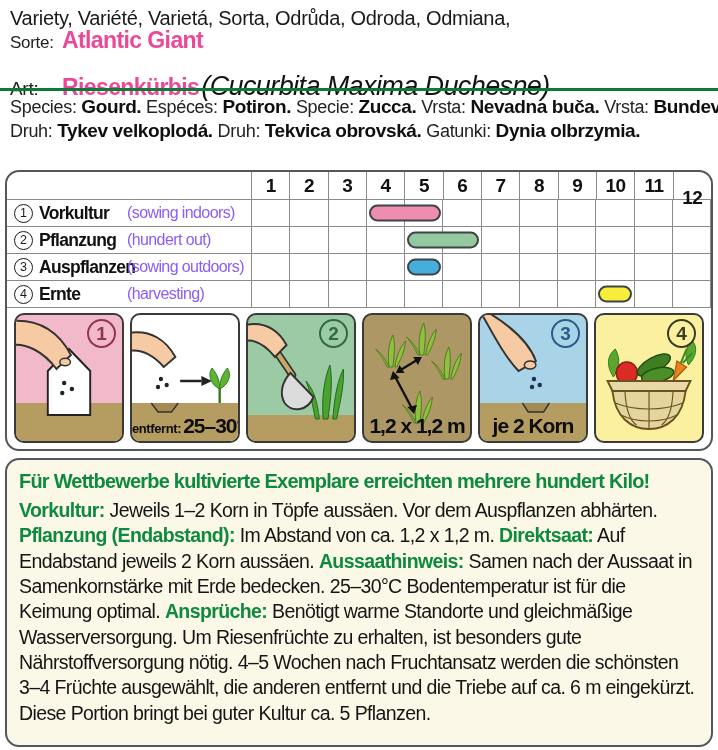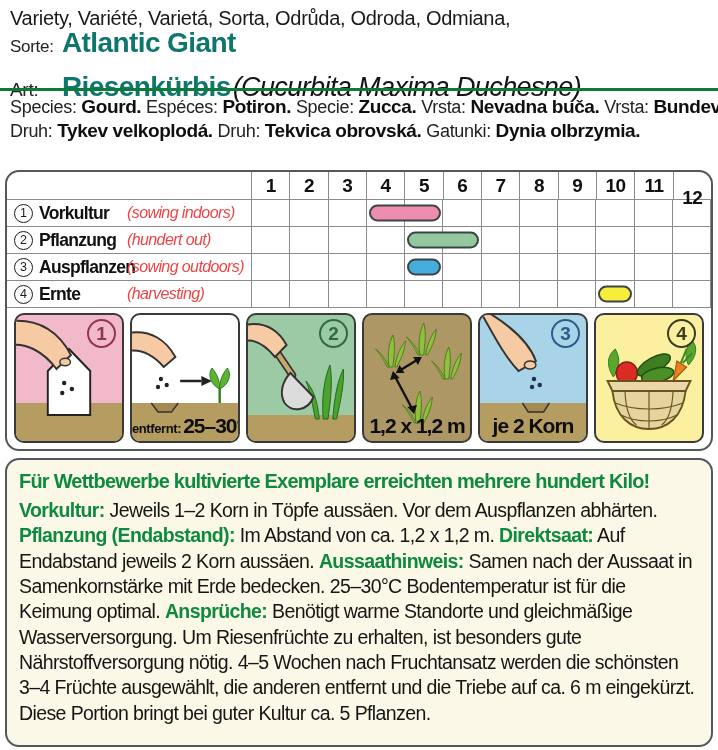--- a/index.html
+++ b/index.html
@@ -7,21 +7,21 @@
     width:718px;height:750px;position:relative;background:#ffffff;
     font-family:"Liberation Sans",sans-serif;color:#111;overflow:hidden;
   }
   
   .languages{position:absolute;top:7px;left:10px;font-size:20px;color:#1a1a1a;letter-spacing:-0.3px;}
   .field-row{position:absolute;left:10px;display:flex;align-items:baseline;}
   .row-sorte{top:27px;}
   .row-art{top:71px;}
   .field-label{font-size:17px;color:#222;width:52px;flex:0 0 52px;letter-spacing:-0.3px;}
   .row-art .field-label{font-size:19px;}
-  .field-value{font-size:28px;font-weight:bold;color:#0f766e;letter-spacing:-0.6px;}
+  .field-value{font-size:23px;font-weight:bold;color:#ec4899;letter-spacing:-0.6px;}
   .latin-name{font-size:27px;font-style:italic;color:#141414;margin-left:2px;letter-spacing:-0.6px;}
   .green-rule{position:absolute;top:88px;left:0;width:718px;height:3px;background:#0d7a37;}
   .species-line{position:absolute;left:10px;white-space:nowrap;}
   .species-line1{top:96px;}
   .species-line2{top:120px;}
   .sp-label{font-size:18px;color:#222;letter-spacing:-0.3px;}
   .sp-value{font-size:19px;font-weight:bold;color:#0f0f0f;letter-spacing:-0.4px;}
 
   
   .main-panel{
@@ -34,21 +34,21 @@
   .cal-labelcell{width:244px;flex:0 0 244px;display:flex;align-items:center;box-sizing:border-box;padding-left:7px;}
   .cal-months{flex:1;display:flex;position:relative;border-left:1px solid #8a8a8a;}
   .cal-mcell{flex:1;border-right:1px solid #8a8a8a;box-sizing:border-box;}
   .cal-mcell:last-child{border-right:none;margin-top:25px;}
   .cal-header .cal-mcell{display:flex;align-items:center;justify-content:center;font-weight:bold;font-size:19px;letter-spacing:-0.5px;}
   .row-num{
     width:19px;height:19px;flex:0 0 19px;border:1.5px solid #1c1c1c;border-radius:50%;
     display:flex;align-items:center;justify-content:center;font-size:12.5px;color:#1c1c1c;margin-right:6px;box-sizing:border-box;
   }
   .row-name{font-weight:bold;font-size:17.5px;width:88px;flex:0 0 88px;letter-spacing:-0.7px;}
-  .row-english{font-size:16px;letter-spacing:-0.6px;color:#ef4444;font-style:italic;}
+  .row-english{font-size:16px;letter-spacing:-0.6px;color:#8b5cf6;}
   .cal-bar{position:absolute;top:50%;transform:translateY(-50%);height:17px;border:2px solid #3c4446;border-radius:9px;box-sizing:border-box;}
 
   
   .picto-row{position:absolute;left:7px;right:7px;top:141px;bottom:6px;display:flex;gap:6px;}
   .tile{flex:1;position:relative;border:2px solid #3a3a3a;border-radius:10px;overflow:hidden;box-sizing:border-box;}
   .tile svg{position:absolute;inset:0;width:100%;height:100%;z-index:2;}
   .tile-band{position:absolute;left:0;right:0;bottom:0;height:38px;background:#b59c60;z-index:1;}
   .tile-band.shallow{height:26px;}
   .tile-caption{
     position:absolute;left:0;right:0;bottom:3px;z-index:4;text-align:center;

